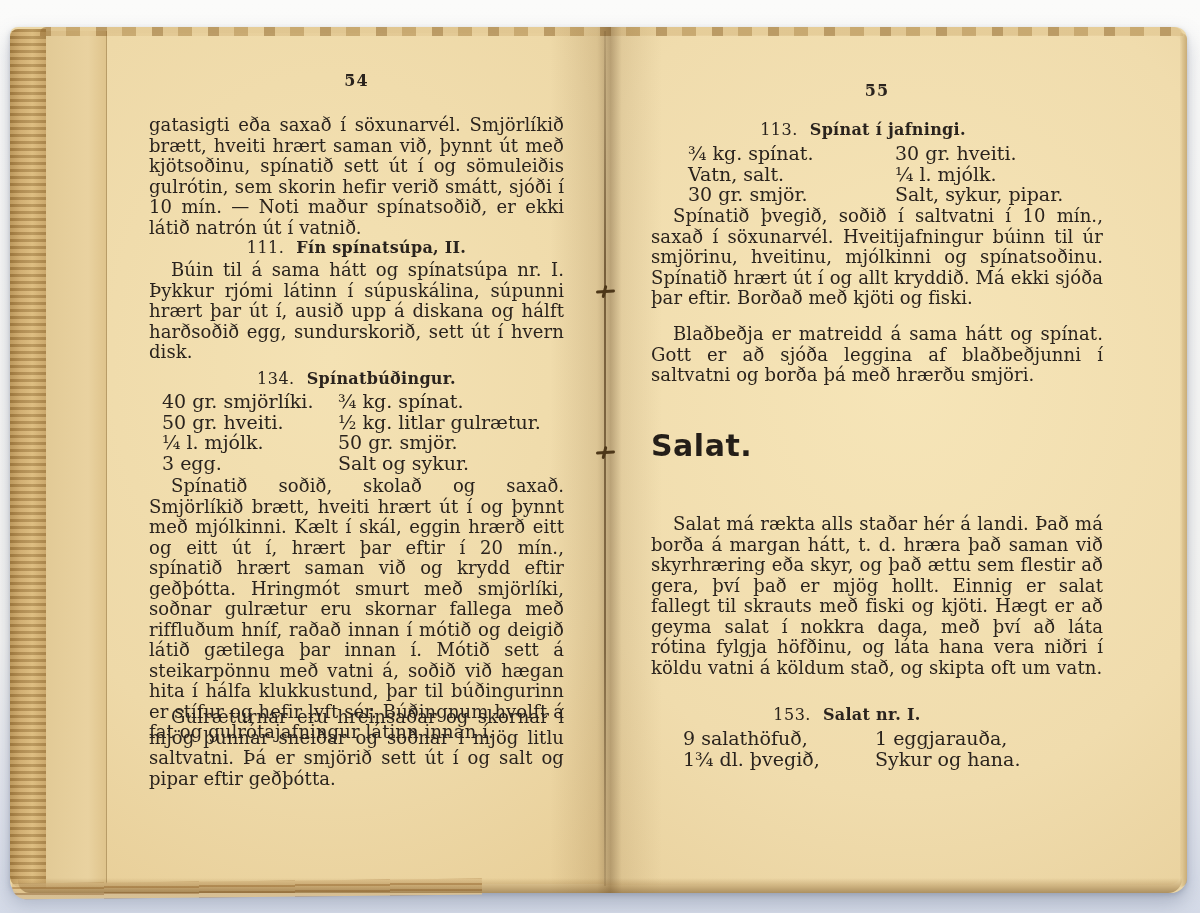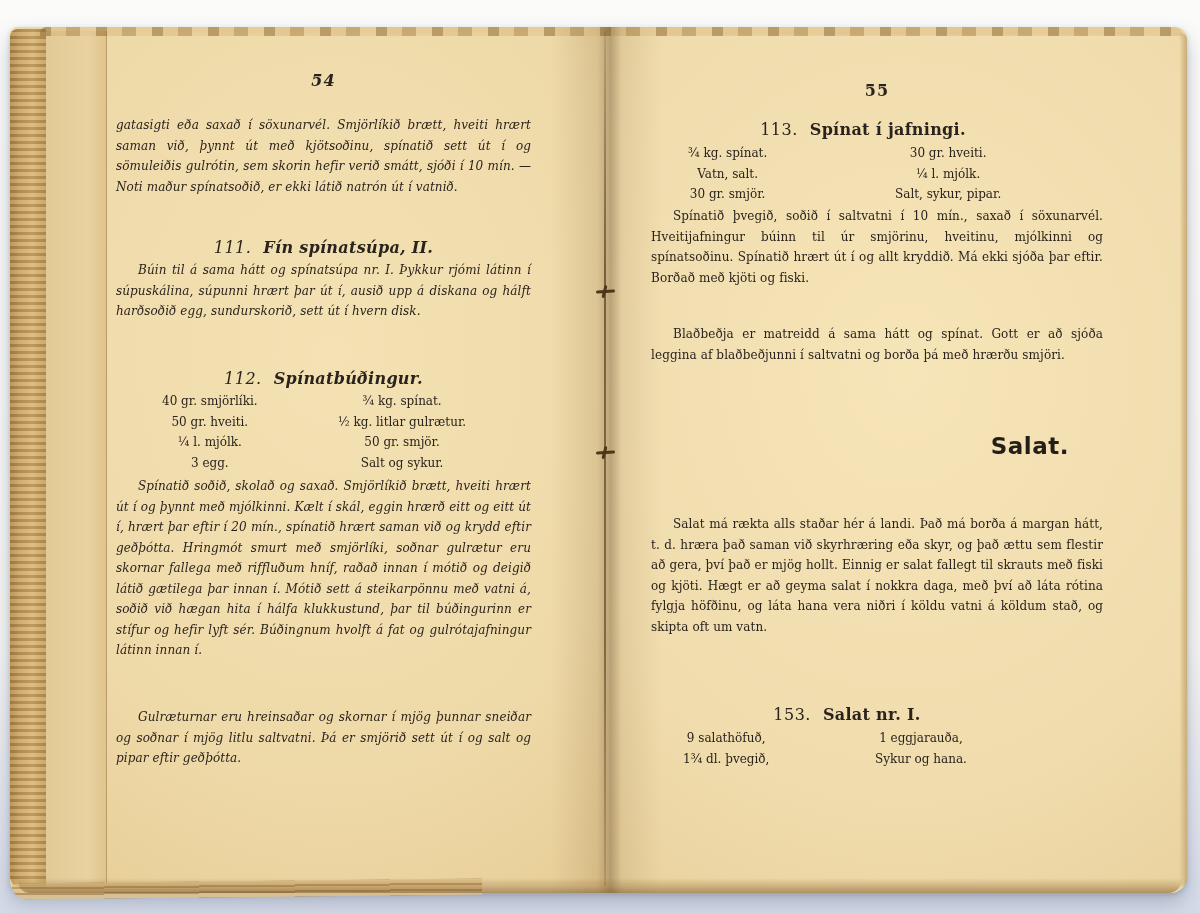--- a/index.html
+++ b/index.html
@@ -77,37 +77,37 @@
     transform:rotate(-.6deg); border-radius:0 0 0 14px; opacity:.85;
     background:repeating-linear-gradient(180deg, #dfc28c 0 4px, #b89057 4px 6px);
   }
   .right-edge {
     position:absolute; right:0; top:6px; bottom:6px; width:7px;
     border-radius:0 10px 12px 0;
     background:linear-gradient(90deg, rgba(160,122,62,.05), rgba(160,122,62,.45));
   }
 
   
-  .tb { position:absolute; font-size:12px; line-height:20.5px; letter-spacing:.1px; }
+  .tb { position:absolute; font-size:18px; line-height:20.5px; letter-spacing:.1px; }
   .just { text-align:justify; }
   .ind  { text-indent:22px; }
-  .left-col  { left:116px; width:415px;font-style:italic; }
+  .left-col  { left:149px; width:415px; }
   .right-col { left:651px; width:452px; }
 
   .pagenum { font-weight:bold; font-size:16px; text-align:center; letter-spacing:1px; }
 
   .rhead { text-align:center; font-size:16px; white-space:nowrap; }
   .rhead .num { letter-spacing:.5px; }
   .rhead .ttl { font-weight:bold; letter-spacing:.3px; margin-left:12px; }
 
-  .ingcol { position:absolute; white-space:nowrap; font-size:12px; line-height:20.5px;text-align:center; }
+  .ingcol { position:absolute; white-space:nowrap; font-size:19px; line-height:20.5px; }
 
   .salat-h {
     font-family:"DejaVu Sans","Liberation Sans",sans-serif;
-    font-weight:bold; font-size:23px; letter-spacing:.5px; text-align:right;
+    font-weight:bold; font-size:30px; letter-spacing:.5px; text-align:left;
     color:#241e18;
   }
 </style>
 </head>
 <body>
 
 <div class="book">
   <div class="stack-left"></div>
   <div class="underpage"></div>
   <div class="page-surface-left"></div>
@@ -125,21 +125,21 @@
 <div class="tb left-col pagenum" style="top:71px">54</div>
 
 <div class="tb left-col just" style="top:115px">gatasigti eða saxað í söxunarvél. Smjörlíkið brætt, hveiti hrært saman við, þynnt út með kjötsoðinu, spínatið sett út í og sömuleiðis gulrótin, sem skorin hefir verið smátt, sjóði í 10 mín. — Noti maður spínatsoðið, er ekki látið natrón út í vatnið.</div>
 
 <div class="tb left-col rhead" style="top:238px">
   <span class="num">111.</span><span class="ttl">Fín spínatsúpa, II.</span>
 </div>
 <div class="tb left-col just ind" style="top:260px">Búin til á sama hátt og spínatsúpa nr. I. Þykkur rjómi látinn í súpuskálina, súpunni hrært þar út í, ausið upp á diskana og hálft harðsoðið egg, sundurskorið, sett út í hvern disk.</div>
 
 <div class="tb left-col rhead" style="top:369px">
-  <span class="num">112.</span><span class="ttl">Spínatbúðingur.</span>
+  <span class="num">134.</span><span class="ttl">Spínatbúðingur.</span>
 </div>
 <div class="ingcol" style="left:162px; top:391px">
   <div>40 gr. smjörlíki.</div>
   <div>50 gr. hveiti.</div>
   <div>¼ l. mjólk.</div>
   <div>3 egg.</div>
 </div>
 <div class="ingcol" style="left:338px; top:391px">
   <div>¾ kg. spínat.</div>
   <div>½ kg. litlar gulrætur.</div>

